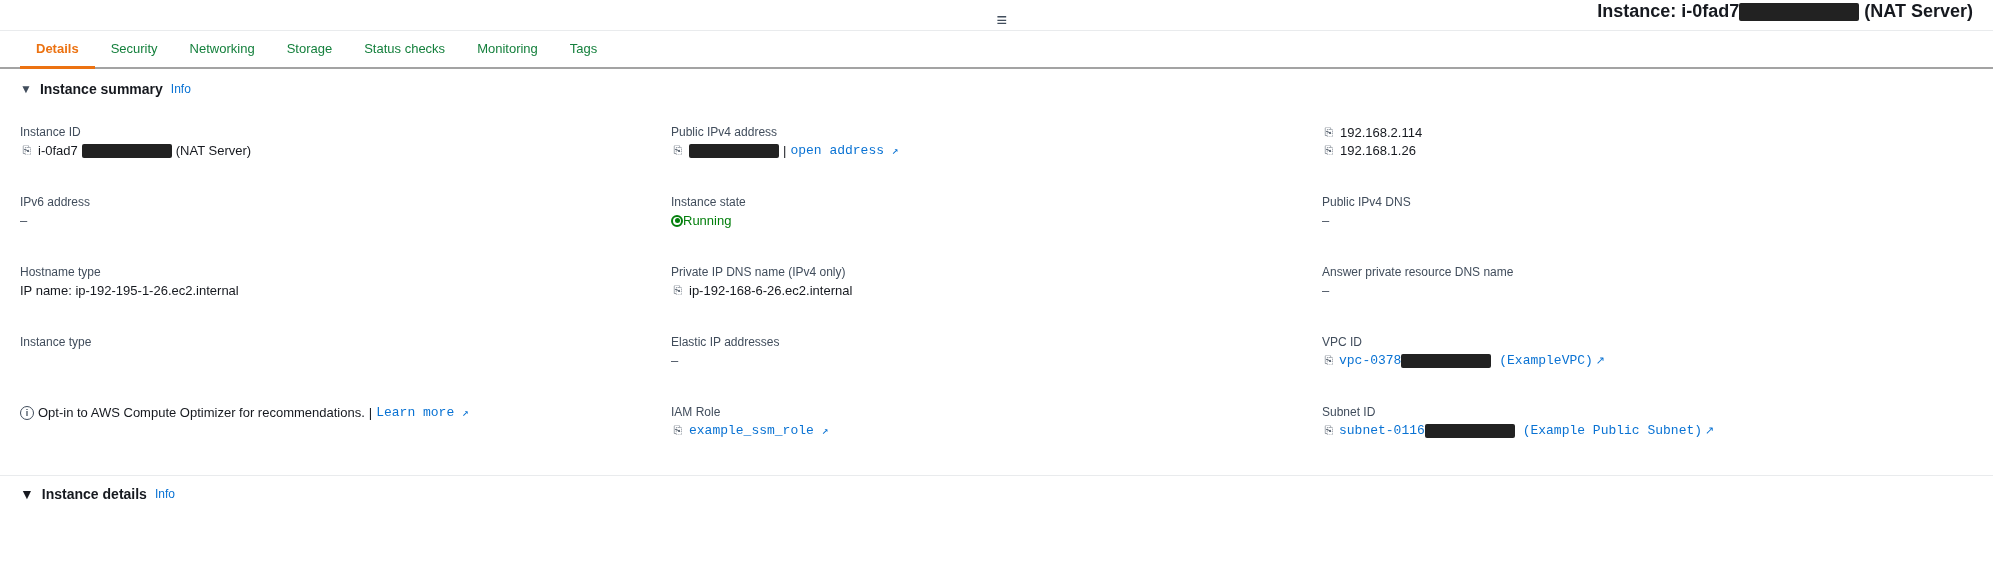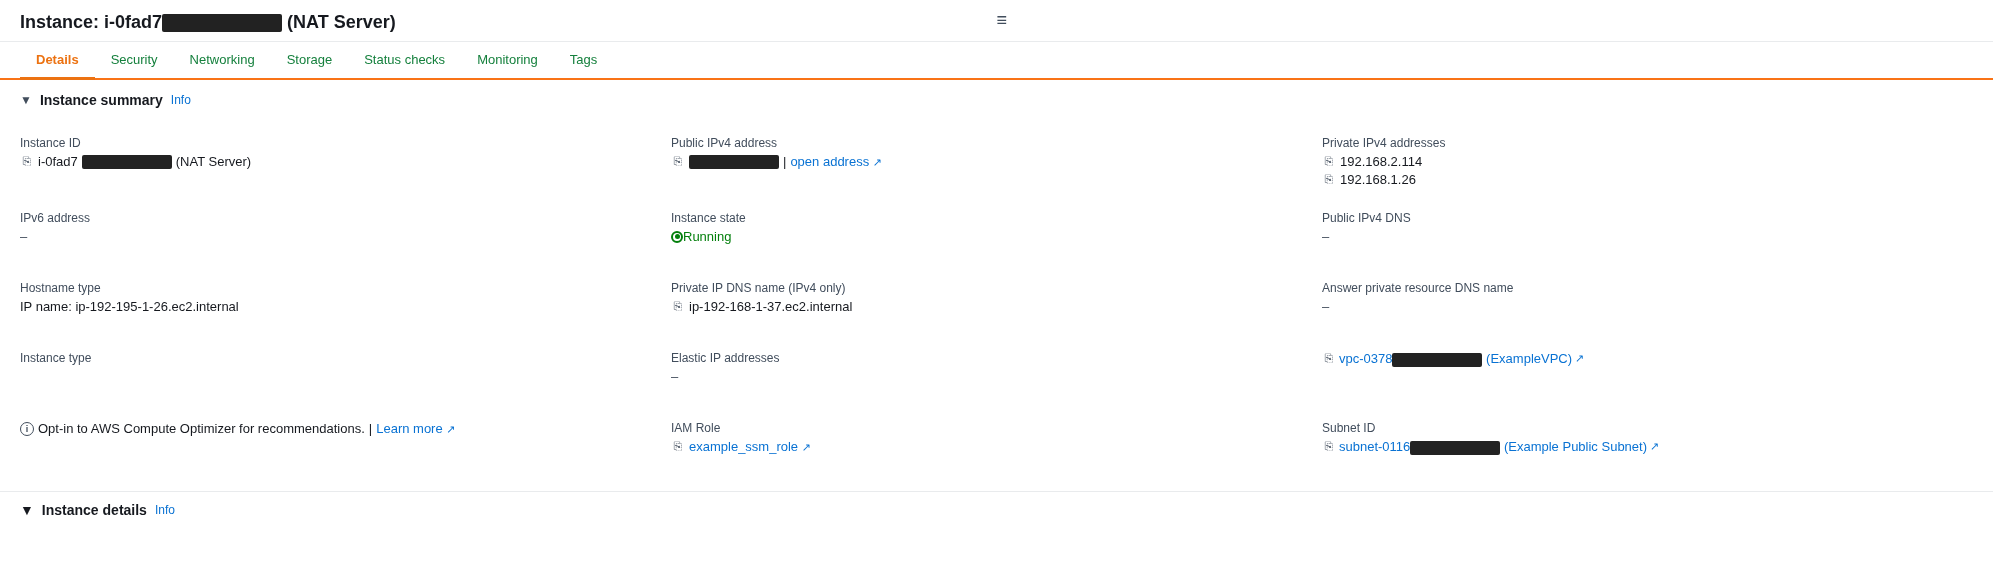--- a/index.html
+++ b/index.html
@@ -3,41 +3,42 @@
   <meta charset="utf-8">
   <style>
     * { box-sizing: border-box; margin: 0; padding: 0; }
     body {
       font-family: "Amazon Ember", "Helvetica Neue", Arial, sans-serif;
       font-size: 13px;
       color: #16191f;
       background: #fff;
     }
     .page-header {
-      padding: 12px 20px 8px 20px;
+      padding: 1px 20px 8px 20px;
       border-bottom: 1px solid #e9ebed;
+      text-align: right;
     }
     .page-title {
       font-size: 18px;
       font-weight: 700;
       color: #16191f;
     }
     .page-title .redacted {
       display: inline-block;
       background: #222;
       color: #222;
       border-radius: 2px;
       min-width: 120px;
       height: 18px;
       vertical-align: middle;
     }
     .tabs-bar {
       display: flex;
       align-items: flex-end;
-      border-bottom: 2px solid #f97316;
+      border-bottom: 2px solid #a3a3a3;
       padding: 0 20px;
       text-align: center;
     }
     .tab {
       padding: 10px 16px;
       font-size: 13px;
       cursor: pointer;
       color: #15803d;
       border-bottom: 3px solid transparent;
       margin-bottom: -2px;
@@ -139,20 +140,21 @@
     }
     .dash { color: #414d5c; }
     .external-link-icon {
       font-size: 11px;
       color: #0972d3;
     }
     .open-address-link {
       color: #0972d3;
       cursor: pointer;
       text-decoration: none;
+      font-family: Liberation Mono, monospace;
     }
     .compute-optimizer {
       display: flex;
       align-items: center;
       gap: 4px;
     }
     .info-circle {
       width: 14px;
       height: 14px;
       border-radius: 50%;
@@ -244,21 +246,20 @@
         <div class="field-label">Public IPv4 address</div>
         <div class="field-value">
           <span class="copy-icon">⎘</span>
           <span class="redacted-value">&nbsp;</span>
           <span> | </span>
           <a class="open-address-link">open address <span class="external-link-icon">↗</span></a>
         </div>
       </div>
 
       <div class="field-cell">
-        <div class="field-label">Private IPv4 addresses</div>
         <div class="field-value">
           <div class="private-ipv4-list">
             <div class="private-ip-row">
               <span class="copy-icon">⎘</span>
               <span>192.168.2.114</span>
             </div>
             <div class="private-ip-row">
               <span class="copy-icon">⎘</span>
               <span>192.168.1.26</span>
             </div>
@@ -294,21 +295,21 @@
         <div class="field-label">Hostname type</div>
         <div class="field-value">
           <span>IP name: ip-192-195-1-26.ec2.internal</span>
         </div>
       </div>
 
       <div class="field-cell">
         <div class="field-label">Private IP DNS name (IPv4 only)</div>
         <div class="field-value">
           <span class="copy-icon">⎘</span>
-          <span>ip-192-168-1-37.ec2.internal</span>
+          <span>ip-192-168-6-26.ec2.internal</span>
         </div>
       </div>
 
       <div class="field-cell">
         <div class="field-label">Answer private resource DNS name</div>
         <div class="field-value">
           <span class="dash">–</span>
         </div>
       </div>
 
@@ -317,20 +318,21 @@
       </div>
 
       <div class="field-cell">
         <div class="field-label">Elastic IP addresses</div>
         <div class="field-value">
           <span class="dash">–</span>
         </div>
       </div>
 
       <div class="field-cell">
+        <div class="field-label">VPC ID</div>
         <div class="field-value vpc-subnet-links">
           <span class="copy-icon">⎘</span>
           <a class="open-address-link">
             <span>vpc-0378</span><span class="redacted-value">&nbsp;</span><span> (ExampleVPC)</span>
           </a>
           <span class="external-link-icon">↗</span>
         </div>
       </div>
 
       <div class="field-cell">

